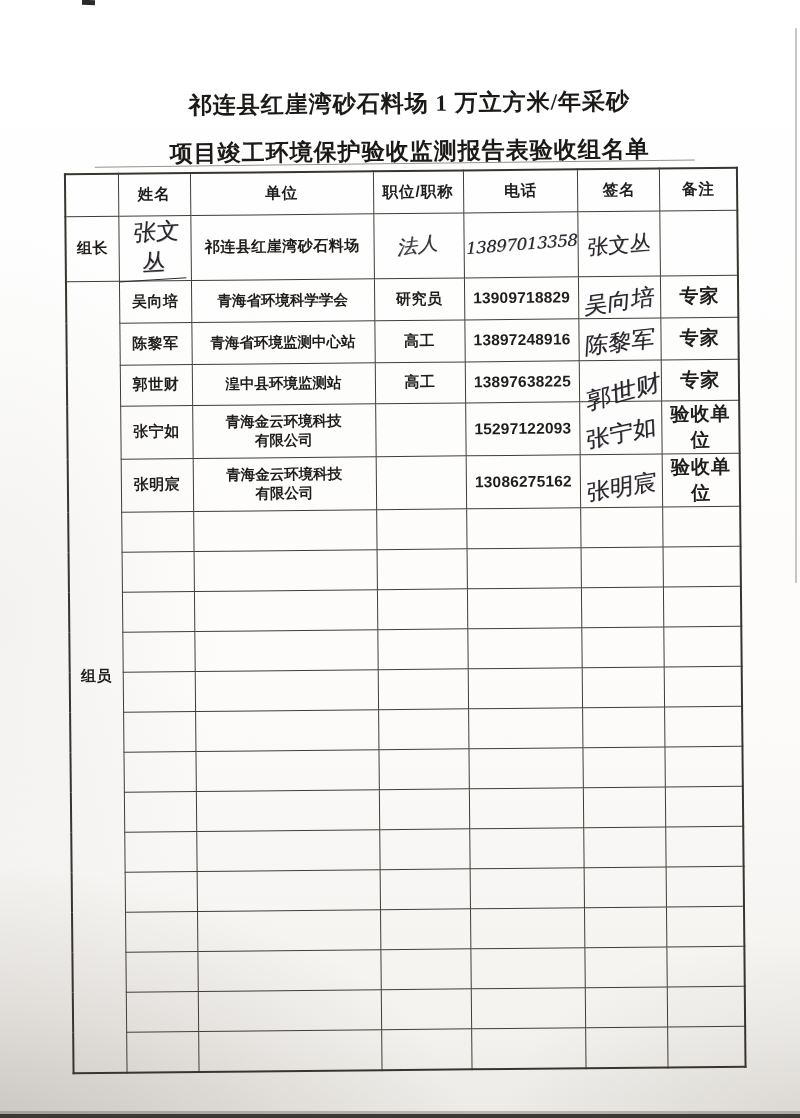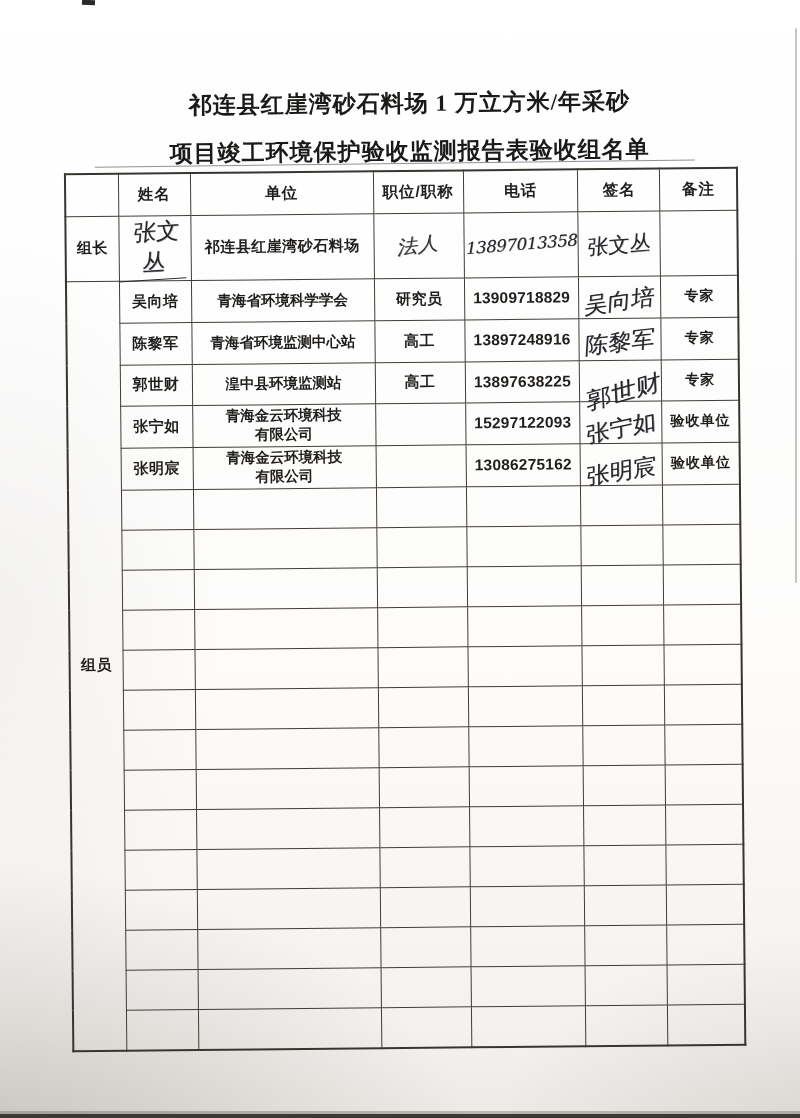--- a/index.html
+++ b/index.html
@@ -30,21 +30,21 @@
     background:transparent;}
   table.roster td, table.roster th{
     border:1.6px solid #403d38;padding:0 2px;text-align:center;vertical-align:middle;
     color:#201e1c;overflow:visible;position:relative;
   }
   table.roster{border:2.2px solid #383530;}
   th{font-size:15.5px;font-weight:700;letter-spacing:1px;}
   .cell-print{font-size:15px;font-weight:600;letter-spacing:0.5px;line-height:1.25;}
   .cell-unit{font-size:14.5px;font-weight:600;line-height:1.3;}
   .cell-phone{font-size:15.5px;font-weight:700;letter-spacing:0.2px;}
-  .cell-remark{font-size:14px;font-weight:600;letter-spacing:1px;}
+  .cell-remark{font-size:19px;font-weight:600;letter-spacing:1px;}
   .row-h{height:42px;}
   .row-leader{height:41px;}
   .empty-row td{height:39px;}
 
   
   .hw{display:inline-block;font-family:"DejaVu Serif",serif;color:#27242a;
       transform:skewX(-10deg) rotate(-5deg);text-shadow:0.6px 0.4px 0 rgba(45,42,50,0.45);}
   .hw-name-leader{font-size:23px;border-bottom:1.8px solid #2b2830;padding:0 3px 1px 3px;transform:skewX(-8deg) rotate(-3deg);}
   .hw-pos{font-size:20px;transform:skewX(-16deg) rotate(-7deg);opacity:0.92;}
   .hw-phone{font-size:16.5px;letter-spacing:-0.5px;transform:skewX(-14deg) rotate(-4deg);}

